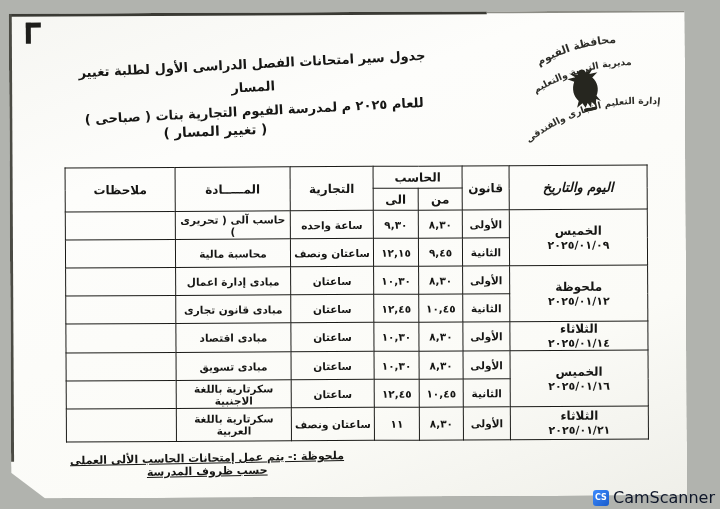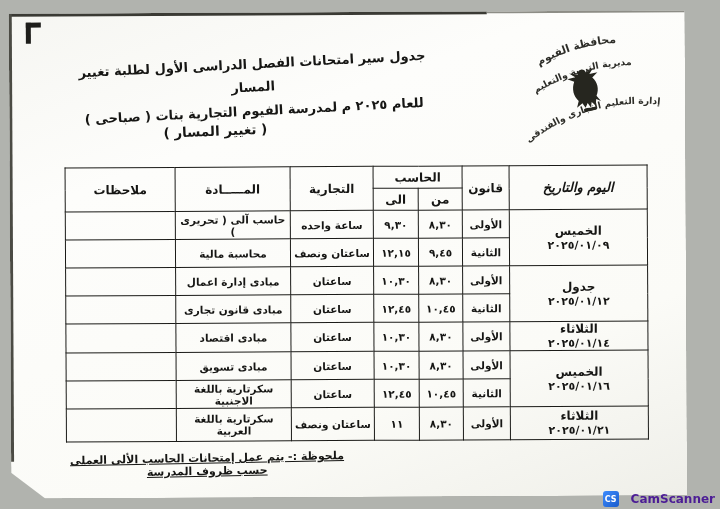--- a/index.html
+++ b/index.html
@@ -60,28 +60,28 @@
   .day-date { font-size:11px; margin-top:1px; letter-spacing:.5px;text-align:center; }
 
   .footnote {
     position:absolute; left:52px; top:439px; width:288px;
     direction:rtl; text-align:center;
     font-size:11px; font-weight:bold;
     text-decoration:underline;
     transform:rotate(-0.8deg);
   }
 
-  .camscanner { position:absolute; right:5px; bottom:2px; display:flex; align-items:center; gap:12px; }
+  .camscanner { position:absolute; right:5px; bottom:2px; display:flex; align-items:center; gap:4px; }
   .cs-logo {
     width:16px; height:16px; border-radius:3px;
     background:linear-gradient(135deg,#3d8bfd,#1a5ccc);
     color:#fff; font-size:8px; font-weight:bold;
     display:flex; align-items:center; justify-content:center;
   }
-  .cs-label { font-size:12px; font-weight:bold; color:#4c1d95; }
+  .cs-label { font-size:16px; font-weight:normal; color:#0f172a; }
 </style>
 </head>
 <body>
 
 <div class="paper">
   <div class="edge-top"></div>
   <div class="edge-left"></div>
   <div class="corner-mark"></div>
 
   <div class="title-block">
@@ -154,21 +154,21 @@
       <tr>
         <td>الثانية</td>
         <td>٩,٤٥</td>
         <td>١٢,١٥</td>
         <td>ساعتان ونصف</td>
         <td>محاسبة مالية</td>
         <td></td>
       </tr>
       <tr>
         <td rowspan="2">
-          <div class="day-name">جدول</div>
+          <div class="day-name">ملحوظة</div>
           <div class="day-date">٢٠٢٥/٠١/١٢</div>
         </td>
         <td>الأولى</td>
         <td>٨,٣٠</td>
         <td>١٠,٣٠</td>
         <td>ساعتان</td>
         <td>مبادى إدارة اعمال</td>
         <td></td>
       </tr>
       <tr>

